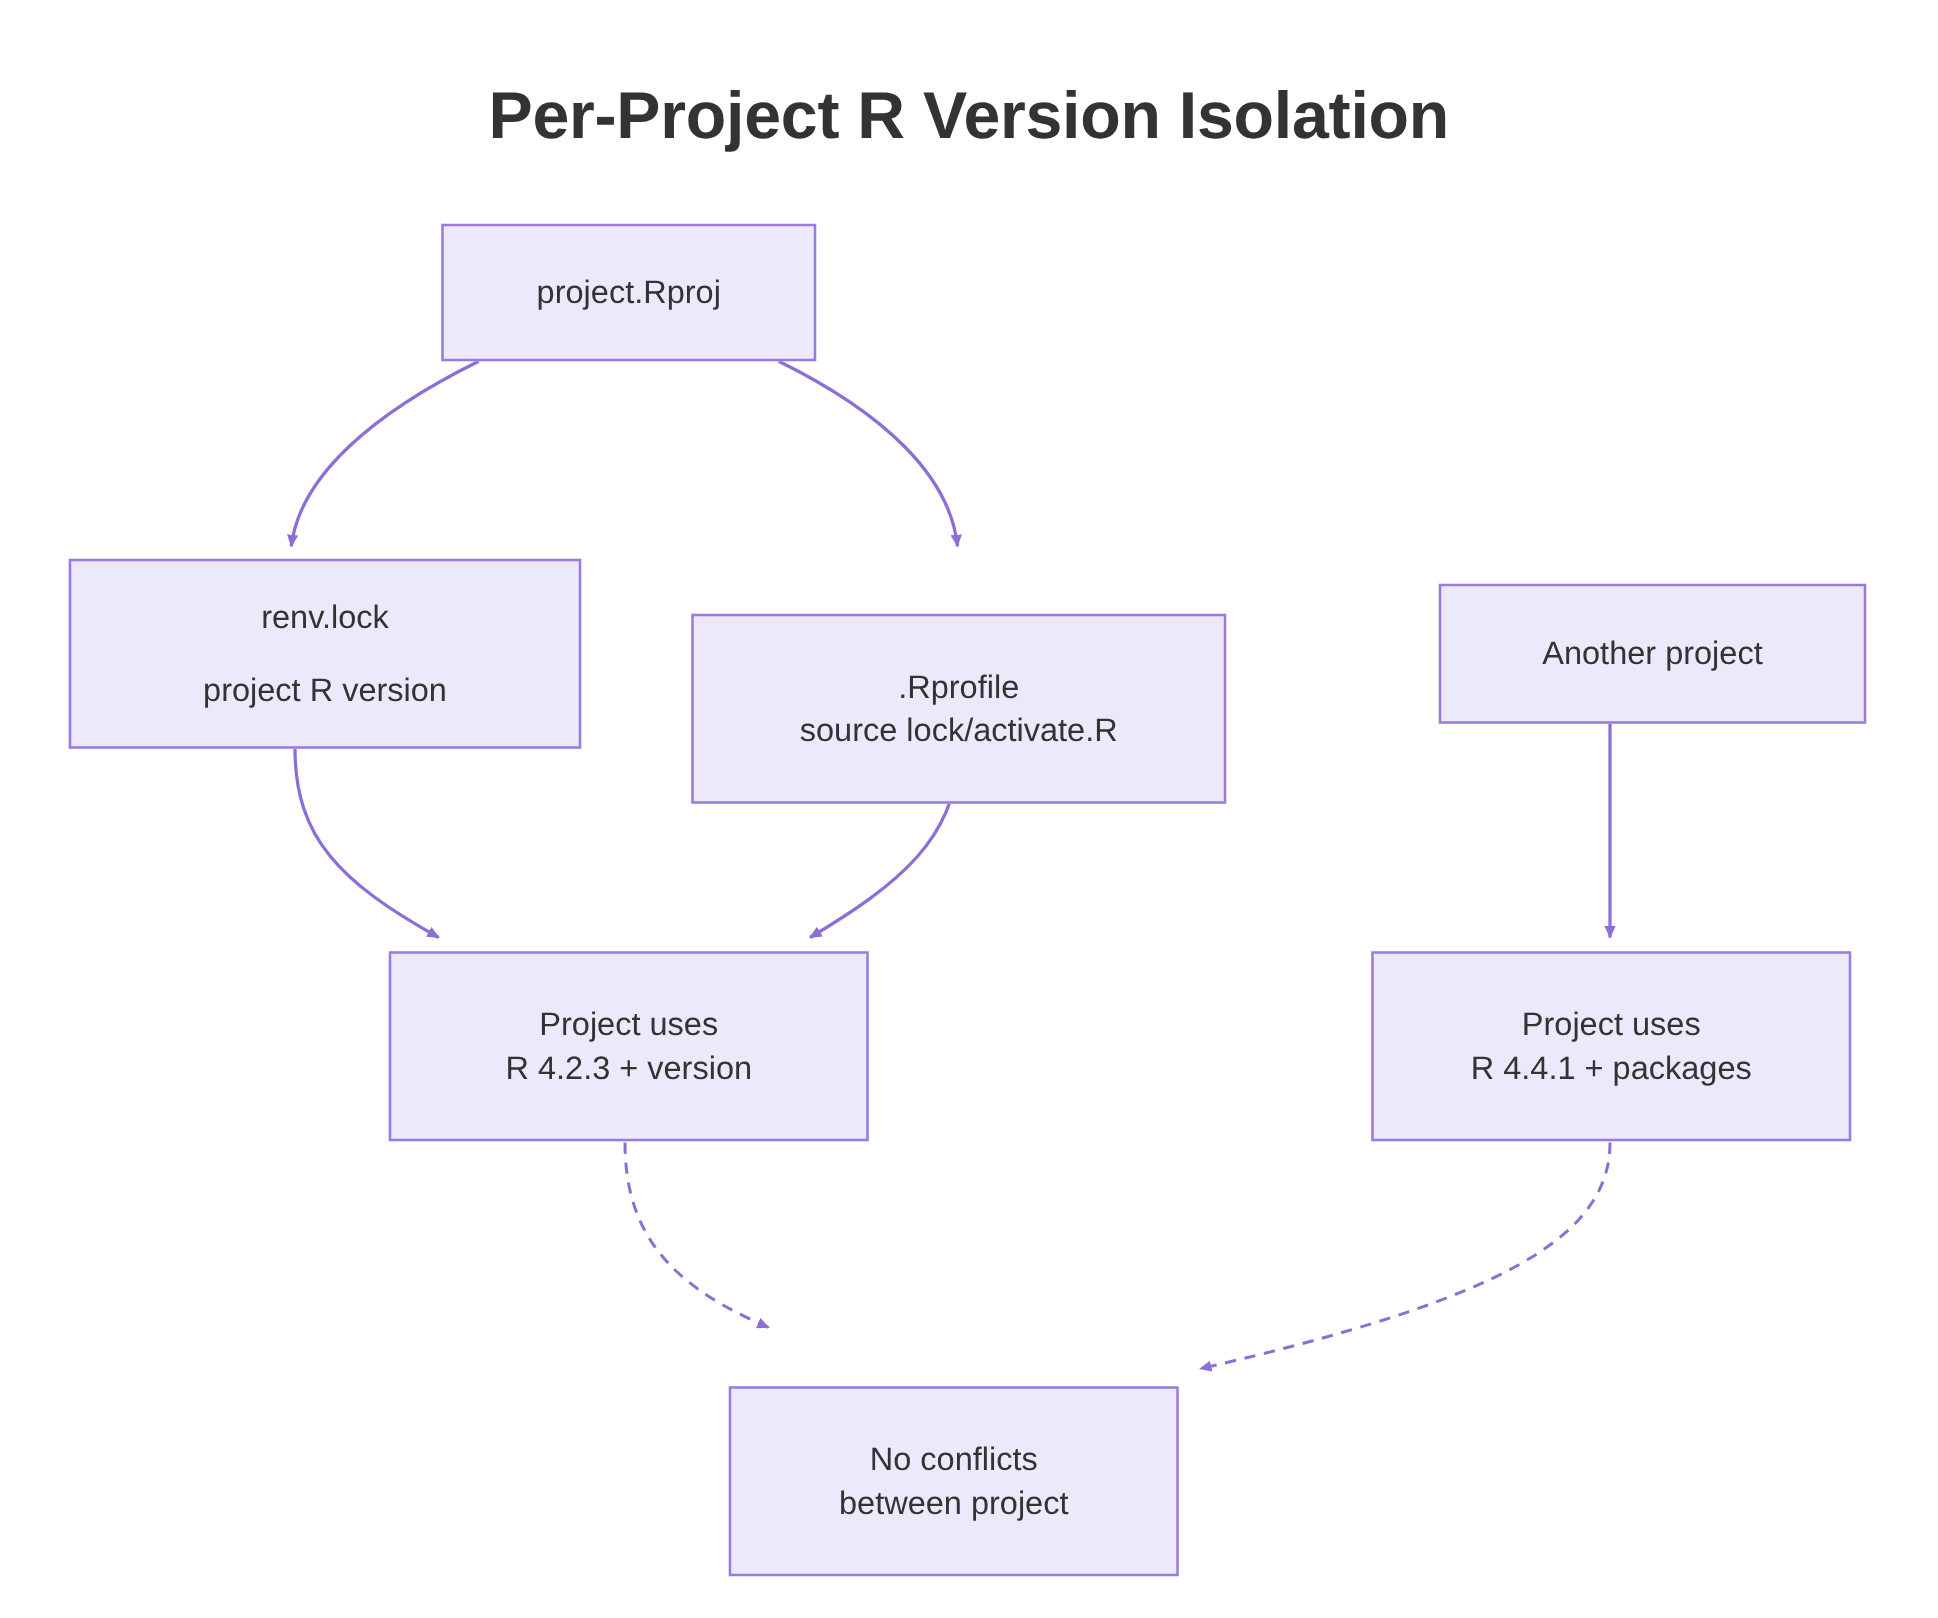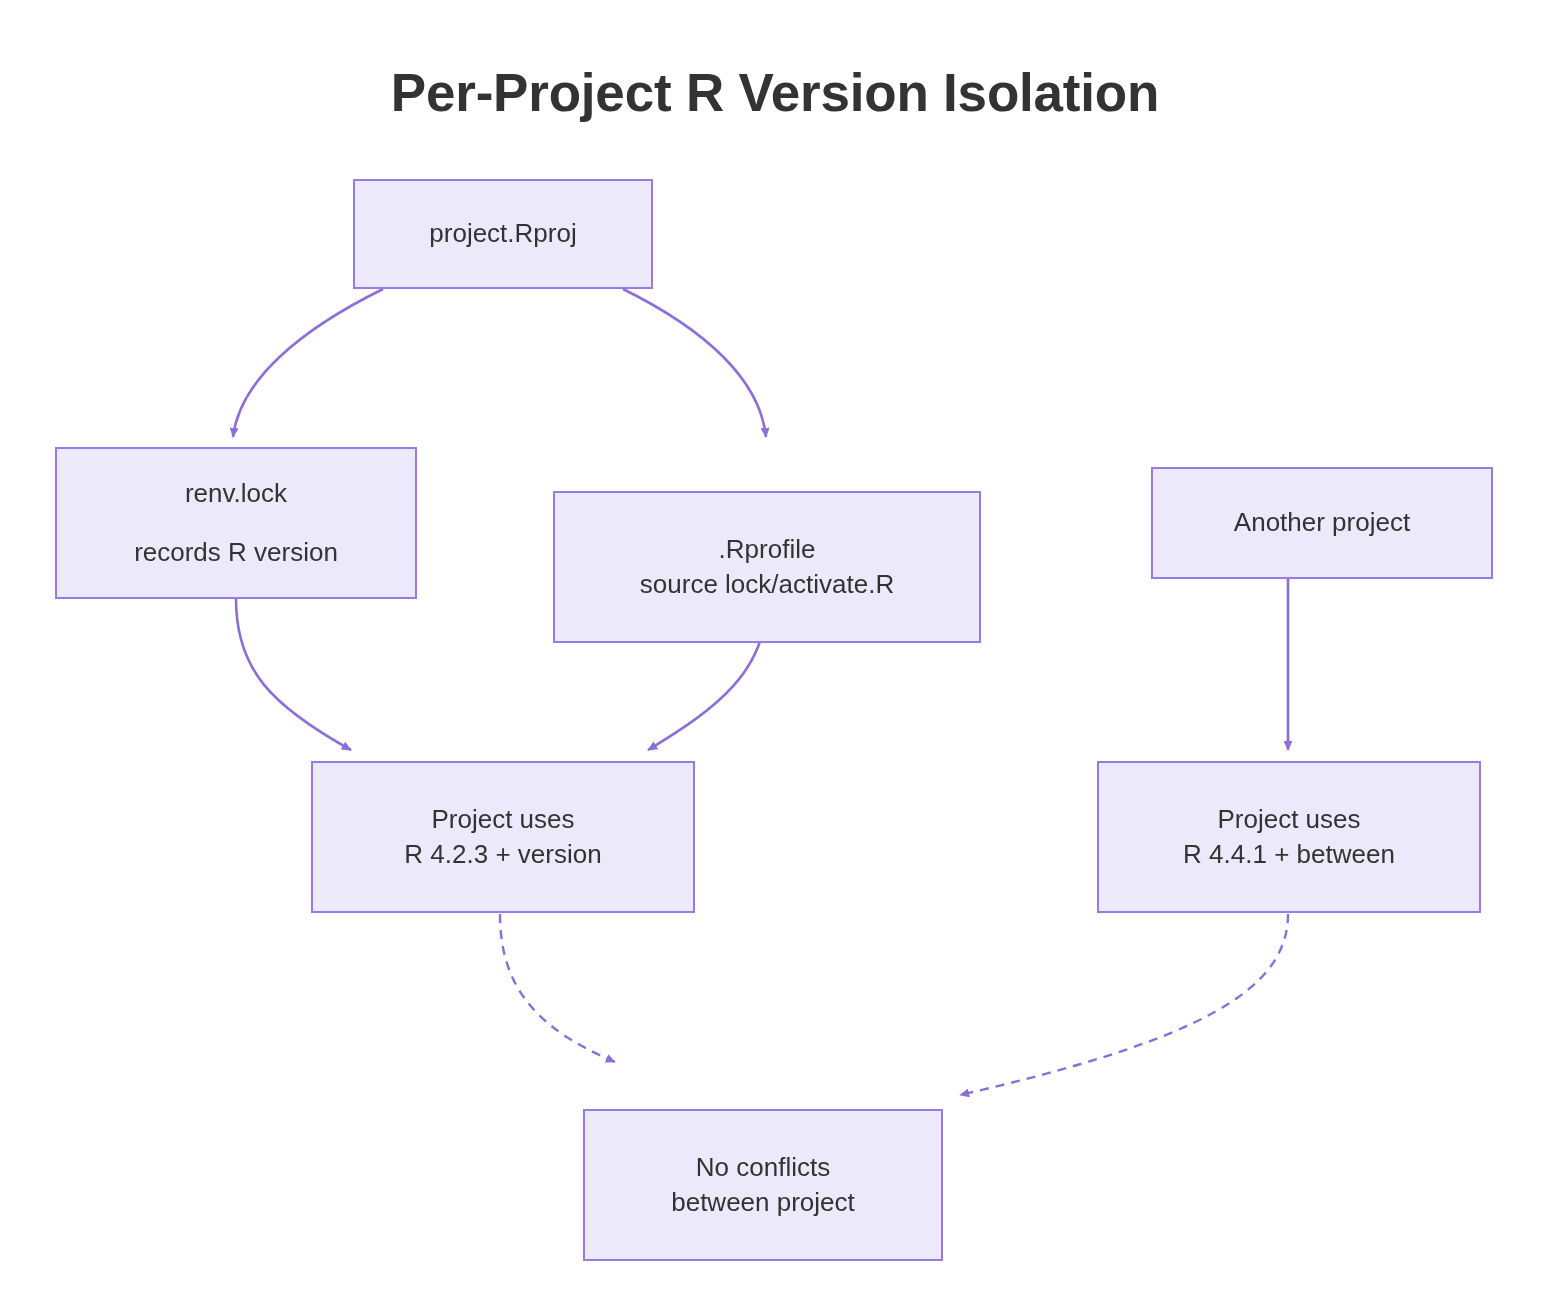--- a/index.html
+++ b/index.html
@@ -52,21 +52,21 @@
     color: #333333;
     line-height: 1.35;
     text-align: right;
   }
   .node .line {
     display: block;
     white-space: nowrap;
   }
   
   #node-rproj      { left: 353px;  top: 179px;  width: 300px; height: 110px; }
-  #node-renvlock   { left: 55px;   top: 447px;  width: 362px; height: 152px; gap: 24px; }
+  #node-renvlock   { left: 55px;   top: 447px;  width: 410px; height: 152px; gap: 24px; }
   #node-rprofile   { left: 553px;  top: 447px;  width: 428px; height: 152px; margin-top: 44px; }
   #node-another    { left: 1117px; top: 467px;  width: 342px; height: 112px; margin-left: 34px; }
   #node-uses423    { left: 311px;  top: 761px;  width: 384px; height: 152px; }
   #node-uses441    { left: 1097px; top: 761px;  width: 384px; height: 152px; }
   #node-noconflict { left: 583px;  top: 1073px; width: 360px; height: 152px; margin-top: 36px; }
 </style>
 </head>
 <body>
 
 <div id="canvas">
@@ -97,40 +97,40 @@
 
     <path d="M 1288,914 C 1288,990 1200,1040 960,1095" fill="none" stroke="#8c6fd6" stroke-width="2.4" stroke-dasharray="9,7" marker-end="url(#arrow-dotted)"></path>
   </svg>
 
   <div class="node" id="node-rproj">
     <span class="line">project.Rproj</span>
   </div>
 
   <div class="node" id="node-renvlock">
     <span class="line">renv.lock</span>
-    <span class="line">records R version</span>
+    <span class="line">project R version</span>
   </div>
 
   <div class="node" id="node-rprofile">
     <span class="line">.Rprofile</span>
     <span class="line">source lock/activate.R</span>
   </div>
 
   <div class="node" id="node-another">
     <span class="line">Another project</span>
   </div>
 
   <div class="node" id="node-uses423">
     <span class="line">Project uses</span>
     <span class="line">R 4.2.3 + version</span>
   </div>
 
   <div class="node" id="node-uses441">
     <span class="line">Project uses</span>
-    <span class="line">R 4.4.1 + between</span>
+    <span class="line">R 4.4.1 + packages</span>
   </div>
 
   <div class="node" id="node-noconflict">
     <span class="line">No conflicts</span>
     <span class="line">between project</span>
   </div>
 
 </div>
 
 </body></html>

